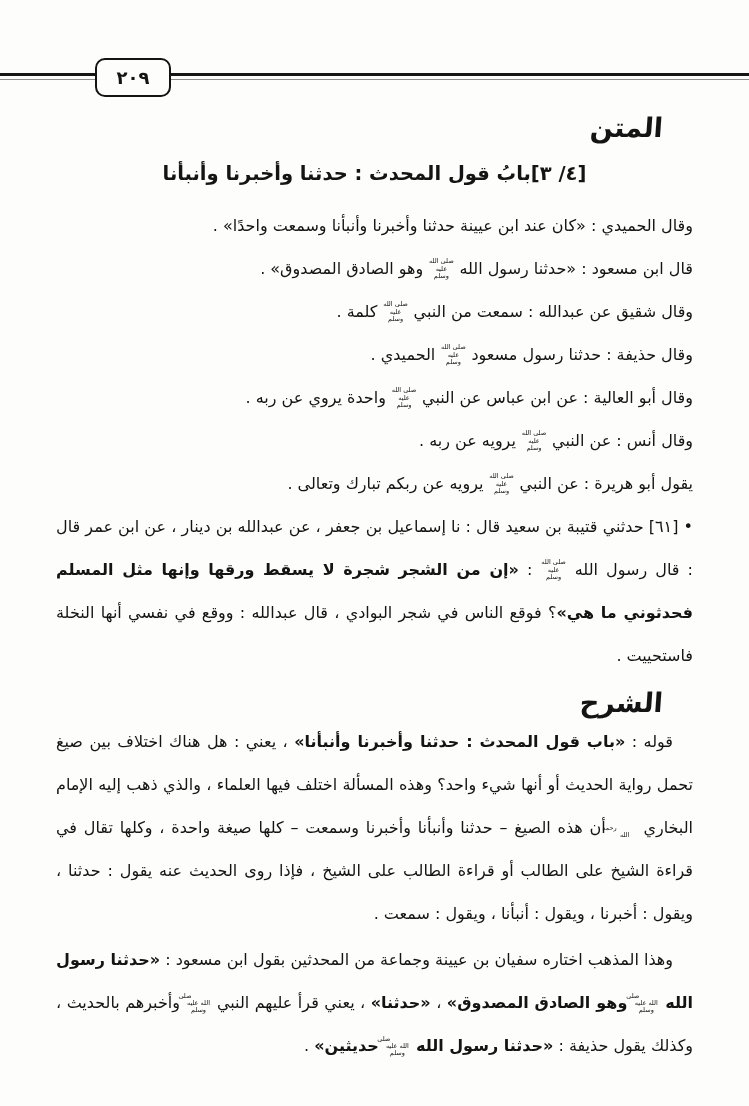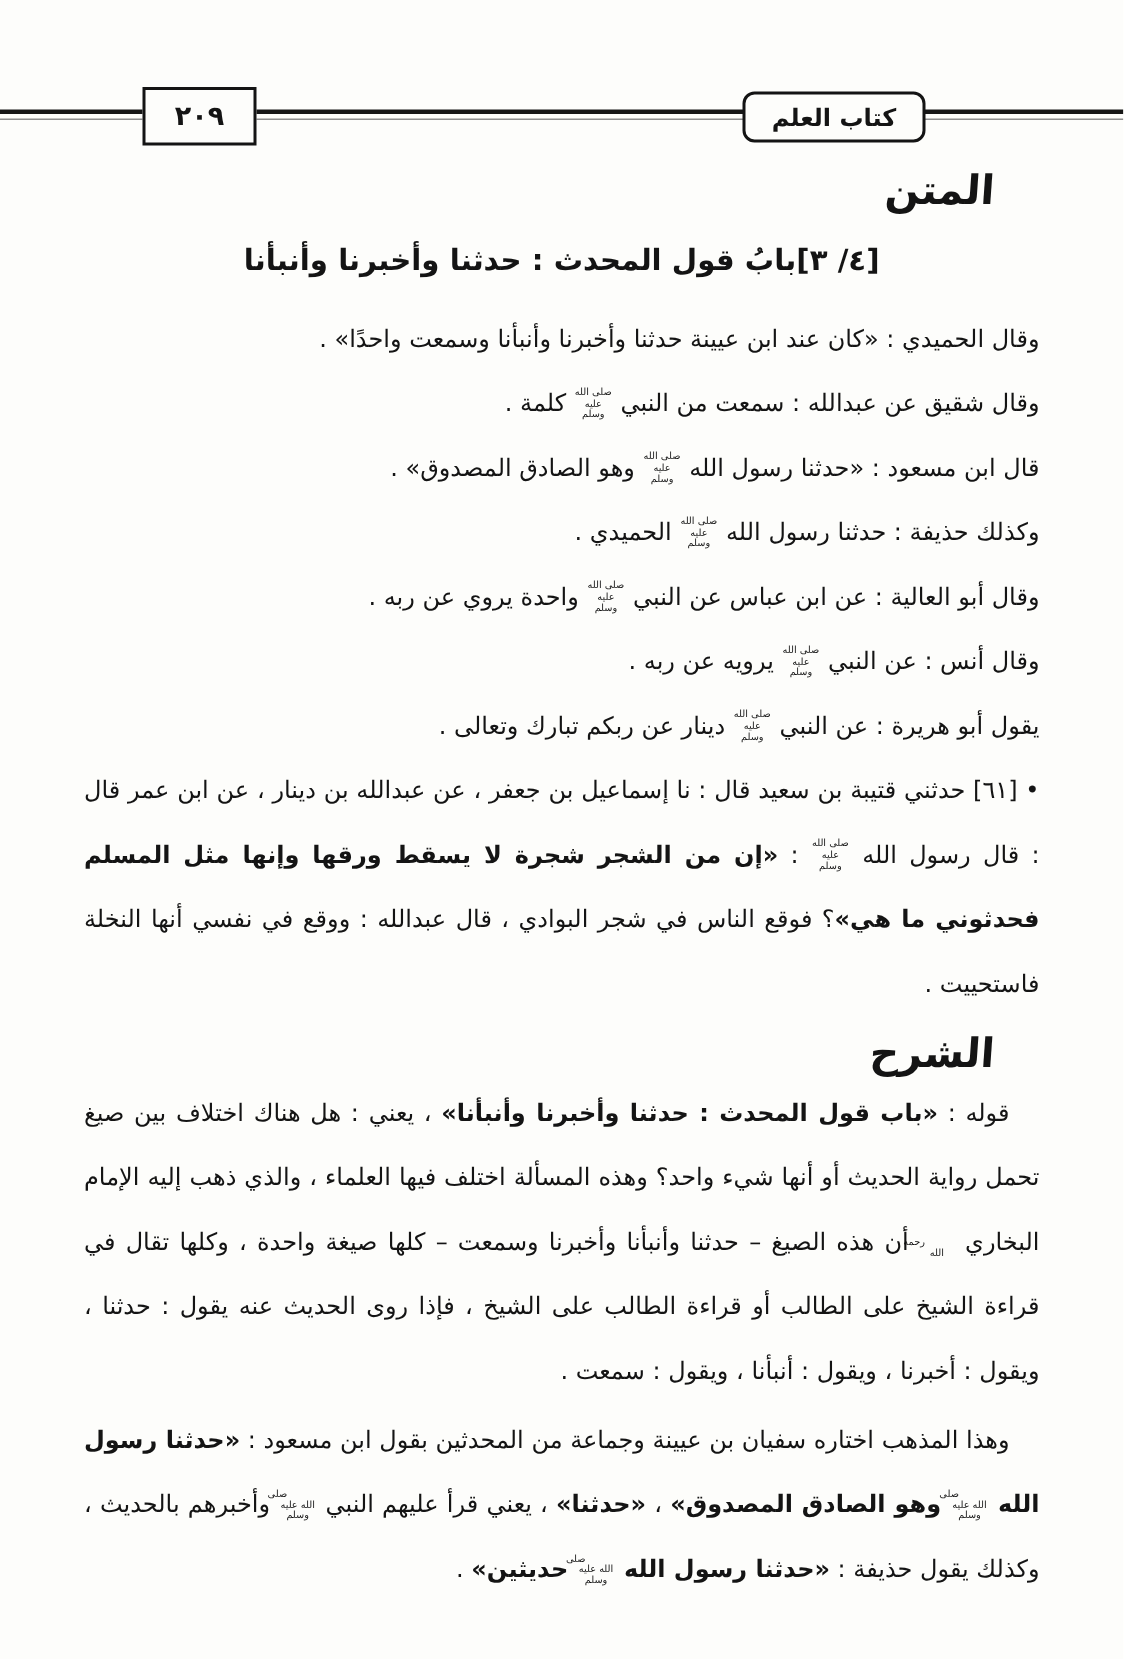--- a/index.html
+++ b/index.html
@@ -16,21 +16,21 @@
   }
   
   .page-header{position:relative;height:40px;margin:58px -56px 0 -56px;}
   .rule-thick{position:absolute;left:0;right:0;top:15px;height:3px;background:#161616;}
   .rule-thin{position:absolute;left:0;right:0;top:21px;height:1px;background:#8d8d8d;}
   .hbox{
     position:absolute;background:#fdfdfb;border:2px solid #141414;
     display:flex;align-items:center;justify-content:center;
     font-weight:bold;
   }
-  .number-box{left:95px;top:0;width:72px;height:35px;border-radius:0;font-size:18px;}
+  .number-box{left:95px;top:0;width:72px;height:35px;border-radius:10px;font-size:18px;}
   .chapter-box{left:495px;top:3px;width:118px;height:30px;border-radius:8px;font-size:16px;}
   
   .callig{
     font-weight:bold;font-size:27px;line-height:1.3;
     text-align:right;margin:12px 30px 0 0;
     transform:skewX(-4deg);
     letter-spacing:-1px;
   }
   .sharh-callig{margin-top:8px;}
   
@@ -57,42 +57,39 @@
   .honorific{width:24px;}
 </style>
 </head>
 <body>
 
 <div class="page">
 
   <header class="page-header">
     <div class="rule-thick"></div>
     <div class="rule-thin"></div>
-    <div class="hbox chapter-box">
-      <span>كتاب العلم</span>
-    </div>
     <div class="hbox number-box">
       <span>٢٠٩</span>
     </div>
   </header>
 
   <div class="callig matn-callig">المتن</div>
 
   <h1 class="bab-title">
     <span class="ltr title-num">[٤/ ٣]</span><span>بابُ قول المحدث : حدثنا وأخبرنا وأنبأنا</span>
   </h1>
 
   <section class="matn">
       <p class="para"><span>وقال الحميدي : «كان عند ابن عيينة حدثنا وأخبرنا وأنبأنا وسمعت واحدًا» .</span></p>
+      <p class="para"><span>قال ابن مسعود : «حدثنا رسول الله </span><span class="pbuh">صلى الله عليه وسلم</span><span> وهو الصادق المصدوق» .</span></p>
       <p class="para"><span>وقال شقيق عن عبدالله : سمعت من النبي </span><span class="pbuh">صلى الله عليه وسلم</span><span> كلمة .</span></p>
-      <p class="para"><span>قال ابن مسعود : «حدثنا رسول الله </span><span class="pbuh">صلى الله عليه وسلم</span><span> وهو الصادق المصدوق» .</span></p>
-      <p class="para"><span>وكذلك حذيفة : حدثنا رسول الله </span><span class="pbuh">صلى الله عليه وسلم</span><span> الحميدي .</span></p>
+      <p class="para"><span>وقال حذيفة : حدثنا رسول مسعود </span><span class="pbuh">صلى الله عليه وسلم</span><span> الحميدي .</span></p>
       <p class="para"><span>وقال أبو العالية : عن ابن عباس عن النبي </span><span class="pbuh">صلى الله عليه وسلم</span><span> واحدة يروي عن ربه .</span></p>
       <p class="para"><span>وقال أنس : عن النبي </span><span class="pbuh">صلى الله عليه وسلم</span><span> يرويه عن ربه .</span></p>
-      <p class="para"><span>يقول أبو هريرة : عن النبي </span><span class="pbuh">صلى الله عليه وسلم</span><span> دينار عن ربكم تبارك وتعالى .</span></p>
+      <p class="para"><span>يقول أبو هريرة : عن النبي </span><span class="pbuh">صلى الله عليه وسلم</span><span> يرويه عن ربكم تبارك وتعالى .</span></p>
       <p class="para"><span>• [٦١] حدثني قتيبة بن سعيد قال : نا إسماعيل بن جعفر ، عن عبدالله بن دينار ، عن ابن عمر قال : قال رسول الله </span><span class="pbuh">صلى الله عليه وسلم</span><span> : </span><span class="bold">«إن من الشجر شجرة لا يسقط ورقها وإنها مثل المسلم فحدثوني ما هي»</span><span>؟ فوقع الناس في شجر البوادي ، قال عبدالله : ووقع في نفسي أنها النخلة فاستحييت .</span></p>
     </section>
 
   <div class="callig sharh-callig">الشرح</div>
 
   <section class="sharh">
       <p class="para"><span>قوله : </span><span class="bold">«باب قول المحدث : حدثنا وأخبرنا وأنبأنا»</span><span> ، يعني : هل هناك اختلاف بين صيغ تحمل رواية الحديث أو أنها شيء واحد؟ وهذه المسألة اختلف فيها العلماء ، والذي ذهب إليه الإمام البخاري </span><span class="honorific">رحمه الله</span><span> أن هذه الصيغ – حدثنا وأنبأنا وأخبرنا وسمعت – كلها صيغة واحدة ، وكلها تقال في قراءة الشيخ على الطالب أو قراءة الطالب على الشيخ ، فإذا روى الحديث عنه يقول : حدثنا ، ويقول : أخبرنا ، ويقول : أنبأنا ، ويقول : سمعت .</span></p>
       <p class="para"><span>وهذا المذهب اختاره سفيان بن عيينة وجماعة من المحدثين بقول ابن مسعود : </span><span class="bold">«حدثنا رسول الله </span><span class="bold pbuh">صلى الله عليه وسلم</span><span class="bold"> وهو الصادق المصدوق»</span><span> ، </span><span class="bold">«حدثنا»</span><span> ، يعني قرأ عليهم النبي </span><span class="pbuh">صلى الله عليه وسلم</span><span> وأخبرهم بالحديث ، وكذلك يقول حذيفة : </span><span class="bold">«حدثنا رسول الله </span><span class="bold pbuh">صلى الله عليه وسلم</span><span class="bold"> حديثين»</span><span> .</span></p>
     </section>
 

